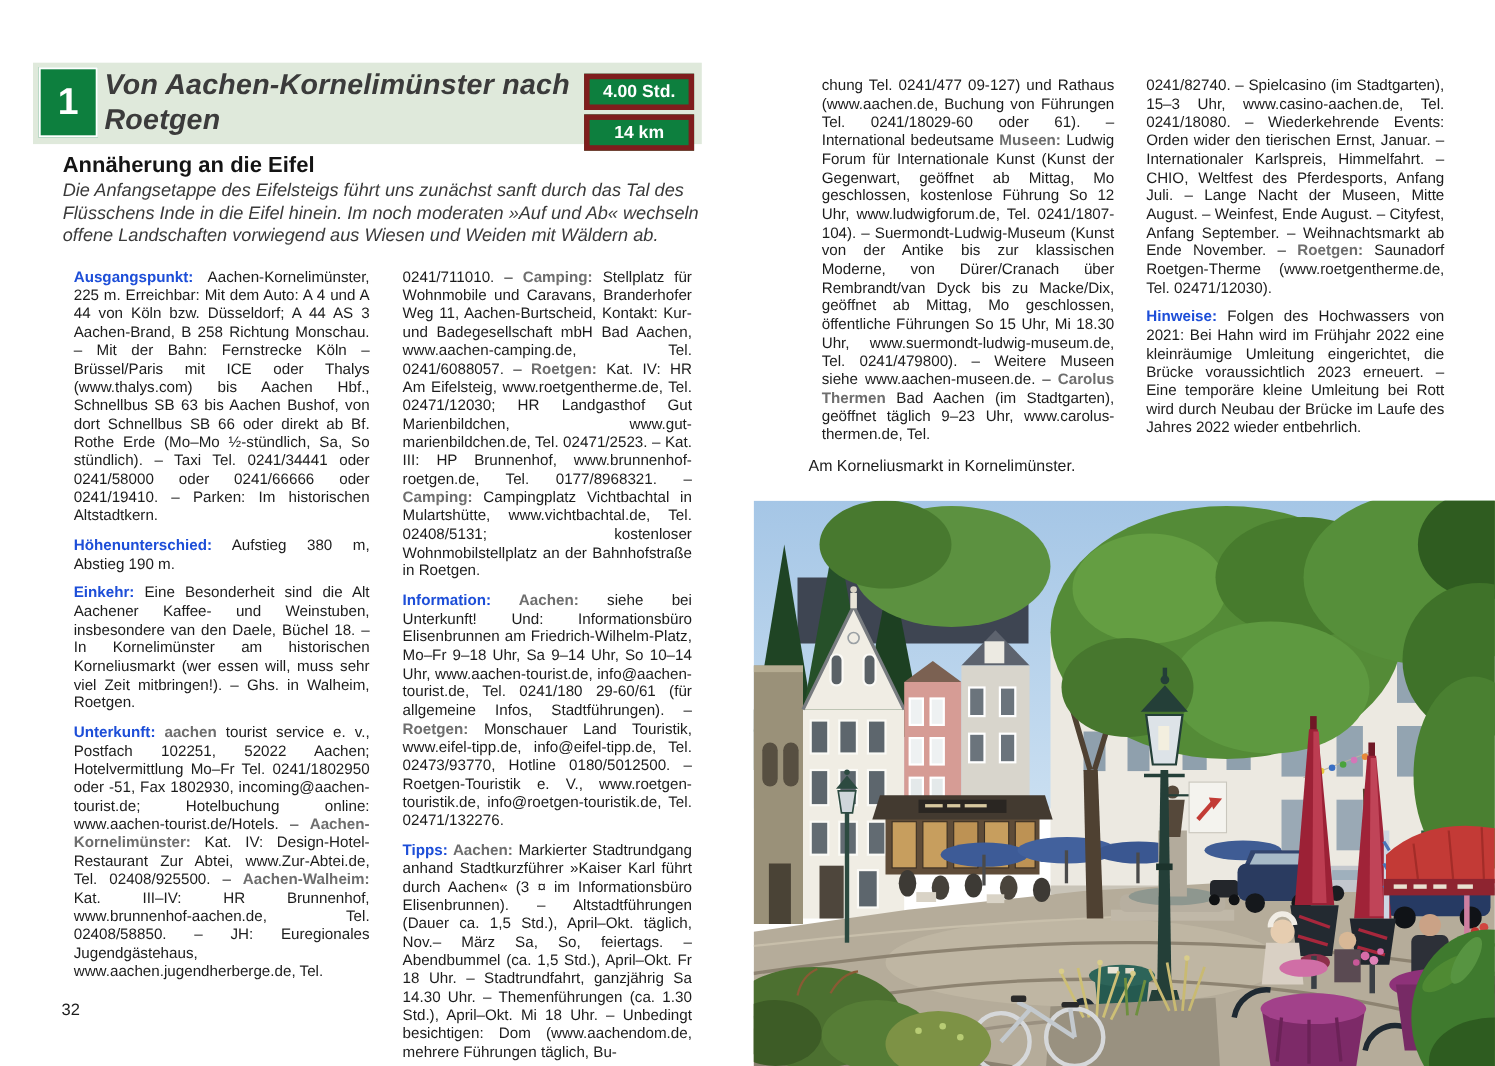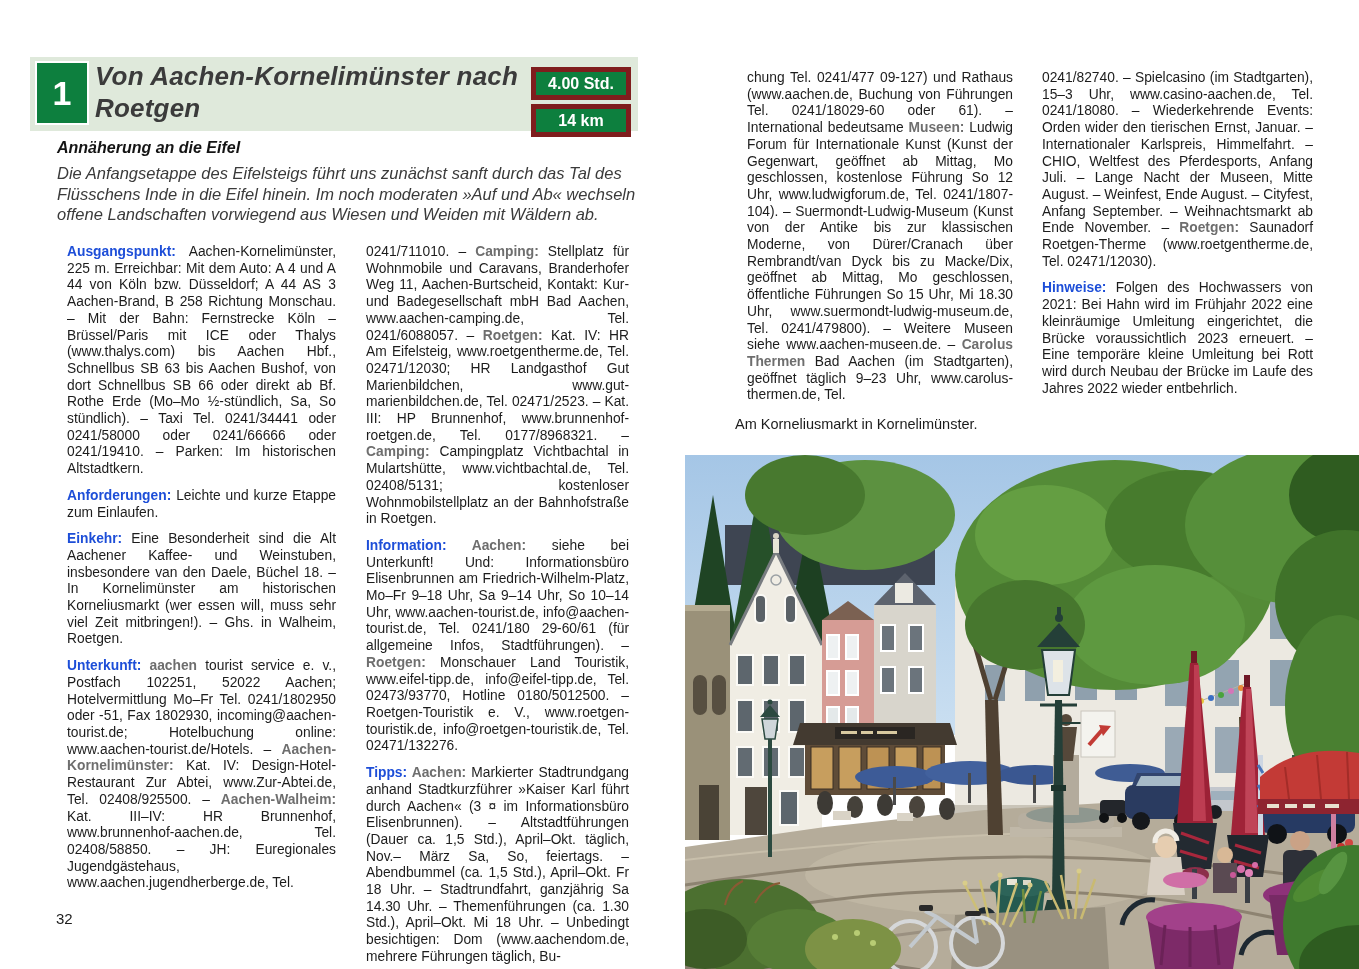--- a/index.html
+++ b/index.html
@@ -11,22 +11,22 @@
   .band{position:absolute;left:30px;top:57px;width:608px;height:74px;background:#dfe9db;}
   .stage-num{position:absolute;left:5px;top:4px;width:50px;height:60px;background:#0d7f3e;
              border:2px solid #ffffff;color:#ffffff;font-size:34px;font-weight:bold;
              display:flex;align-items:center;justify-content:center;}
   .title{position:absolute;left:65px;top:3px;font-size:26px;font-weight:bold;font-style:italic;
          color:#3b3b3b;line-height:32px;white-space:pre-line;letter-spacing:.2px;}
   .badges{position:absolute;right:7px;top:10px;display:flex;flex-direction:column;gap:4px;}
   .badge{width:90px;height:23px;background:#0d7f3e;border:5px solid #7f1d1d;color:#ffffff;
          font-weight:bold;font-size:16px;display:flex;align-items:center;justify-content:center;}
 
-  .subhead{position:absolute;left:57px;top:139px;font-size:16px;font-weight:bold;
-           font-style:italic;color:#141414;}
+  .subhead{position:absolute;left:57px;top:139px;font-size:20px;font-weight:bold;
+           color:#141414;}
   .lead{position:absolute;left:57px;top:163px;width:581px;font-size:16.5px;font-style:italic;
         color:#3a3a3a;line-height:20.5px;}
 
   .col{position:absolute;font-size:13.8px;line-height:16.7px;text-align:justify;color:#1c1c1c;}
   .col p{margin:10px;overflow-wrap:break-word;}
   .col1{left:57px; top:234px;width:289px;}
   .col2{left:356px;top:234px;width:283px;}
   .col3{left:737px;top:60px; width:286px;}
   .col4{left:1032px;top:60px;width:291px;}
   .kg{color:#1d4ed8;font-weight:bold;}
@@ -49,21 +49,21 @@
       <div class="badge">4.00 Std.</div>
       <div class="badge">14 km</div>
     </div>
   </div>
 
   <div class="subhead">Annäherung an die Eifel</div>
   <div class="lead">Die Anfangsetappe des Eifelsteigs führt uns zunächst sanft durch das Tal des Flüsschens Inde in die Eifel hinein. Im noch moderaten »Auf und Ab« wechseln offene Landschaften vorwiegend aus Wiesen und Weiden mit Wäldern ab.</div>
 
   <div class="col col1">
     <p class="para"><span class="kg">Ausgangspunkt:</span><span> Aachen-Kornelimünster, 225 m. Erreichbar: Mit dem Auto: A 4 und A 44 von Köln bzw. Düsseldorf; A 44 AS 3 Aachen-Brand, B 258 Richtung Monschau. – Mit der Bahn: Fernstrecke Köln – Brüssel/Paris mit ICE oder Thalys (www.thalys.com) bis Aachen Hbf., Schnellbus SB 63 bis Aachen Bushof, von dort Schnellbus SB 66 oder direkt ab Bf. Rothe Erde (Mo–Mo ½-stündlich, Sa, So stündlich). – Taxi Tel. 0241/34441 oder 0241/58000 oder 0241/66666 oder 0241/19410. – Parken: Im historischen Altstadtkern.</span></p>
-    <p class="para"><span class="kg">Anforderungen:</span><span> Leichte und kurze Etappe zum Einlaufen.</span></p>
+    <p class="para"><span class="kg">Höhenunterschied:</span><span> Aufstieg 380 m, Abstieg 190 m.</span></p>
     <p class="para"><span class="kg">Einkehr:</span><span> Eine Besonderheit sind die Alt Aachener Kaffee- und Weinstuben, insbesondere van den Daele, Büchel 18. – In Kornelimünster am historischen Korneliusmarkt (wer essen will, muss sehr viel Zeit mitbringen!). – Ghs. in Walheim, Roetgen.</span></p>
     <p class="para"><span class="kg">Unterkunft:</span><span class="kd"> aachen</span><span> tourist service e. v., Postfach 102251, 52022 Aachen; Hotelvermittlung Mo–Fr Tel. 0241/1802950 oder -51, Fax 1802930, incoming@aachen-tourist.de; Hotelbuchung online: www.aachen-tourist.de/Hotels. – </span><span class="kd">Aachen-Kornelimünster:</span><span> Kat. IV: Design-Hotel-Restaurant Zur Abtei, www.Zur-Abtei.de, Tel. 02408/925500. – </span><span class="kd">Aachen-Walheim:</span><span> Kat. III–IV: HR Brunnenhof, www.brunnenhof-aachen.de, Tel. 02408/58850. – JH: Euregionales Jugendgästehaus, www.aachen.jugendherberge.de, Tel.</span></p>
   </div>
 
   <div class="col col2">
     <p class="para"><span>0241/711010. – </span><span class="kd">Camping:</span><span> Stellplatz für Wohnmobile und Caravans, Branderhofer Weg 11, Aachen-Burtscheid, Kontakt: Kur- und Badegesellschaft mbH Bad Aachen, www.aachen-camping.de, Tel. 0241/6088057. – </span><span class="kd">Roetgen:</span><span> Kat. IV: HR Am Eifelsteig, www.roetgentherme.de, Tel. 02471/12030; HR Landgasthof Gut Marienbildchen, www.gut-marienbildchen.de, Tel. 02471/2523. – Kat. III: HP Brunnenhof, www.brunnenhof-roetgen.de, Tel. 0177/8968321. – </span><span class="kd">Camping:</span><span> Campingplatz Vichtbachtal in Mulartshütte, www.vichtbachtal.de, Tel. 02408/5131; kostenloser Wohnmobilstellplatz an der Bahnhofstraße in Roetgen.</span></p>
     <p class="para"><span class="kg">Information:</span><span class="kd"> Aachen:</span><span> siehe bei Unterkunft! Und: Informationsbüro Elisenbrunnen am Friedrich-Wilhelm-Platz, Mo–Fr 9–18 Uhr, Sa 9–14 Uhr, So 10–14 Uhr, www.aachen-tourist.de, info@aachen-tourist.de, Tel. 0241/180 29-60/61 (für allgemeine Infos, Stadtführungen). – </span><span class="kd">Roetgen:</span><span> Monschauer Land Touristik, www.eifel-tipp.de, info@eifel-tipp.de, Tel. 02473/93770, Hotline 0180/5012500. – Roetgen-Touristik e. V., www.roetgen-touristik.de, info@roetgen-touristik.de, Tel. 02471/132276.</span></p>
     <p class="para"><span class="kg">Tipps:</span><span class="kd"> Aachen:</span><span> Markierter Stadtrundgang anhand Stadtkurzführer »Kaiser Karl führt durch Aachen« (3 ¤ im Informationsbüro Elisenbrunnen). – Altstadtführungen (Dauer ca. 1,5 Std.), April–Okt. täglich, Nov.– März Sa, So, feiertags. – Abendbummel (ca. 1,5 Std.), April–Okt. Fr 18 Uhr. – Stadtrundfahrt, ganzjährig Sa 14.30 Uhr. – Themenführungen (ca. 1.30 Std.), April–Okt. Mi 18 Uhr. – Unbedingt besichtigen: Dom (www.aachendom.de, mehrere Führungen täglich, Bu-</span></p>
   </div>
 

